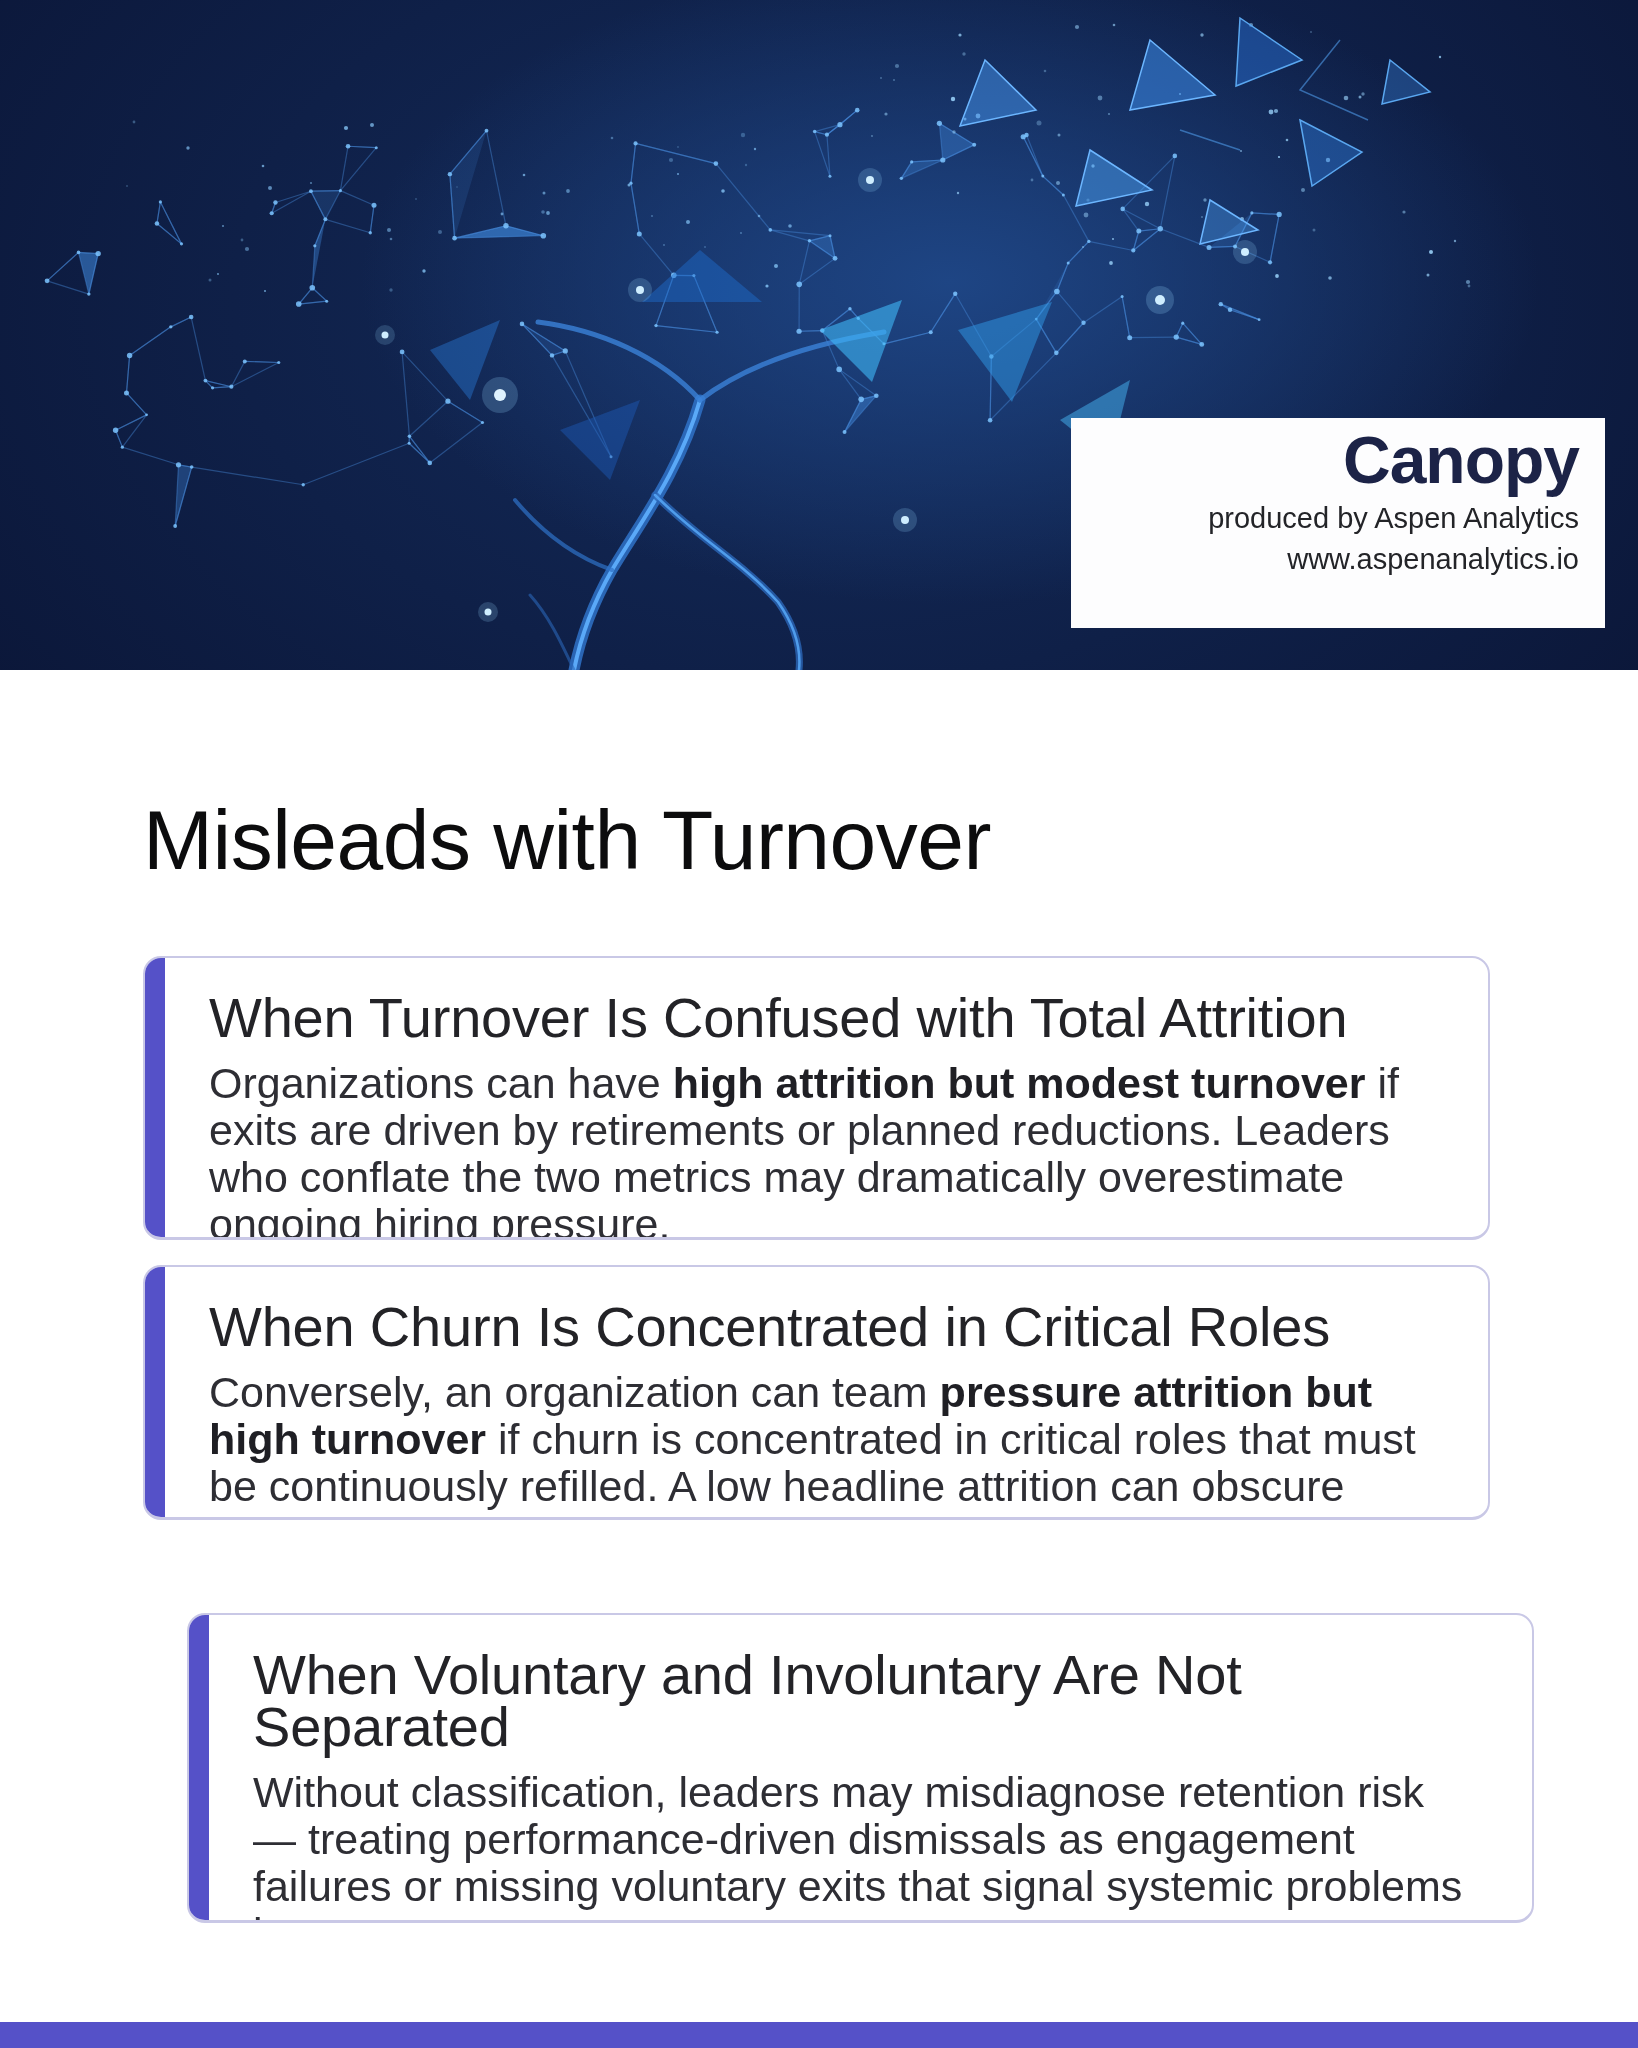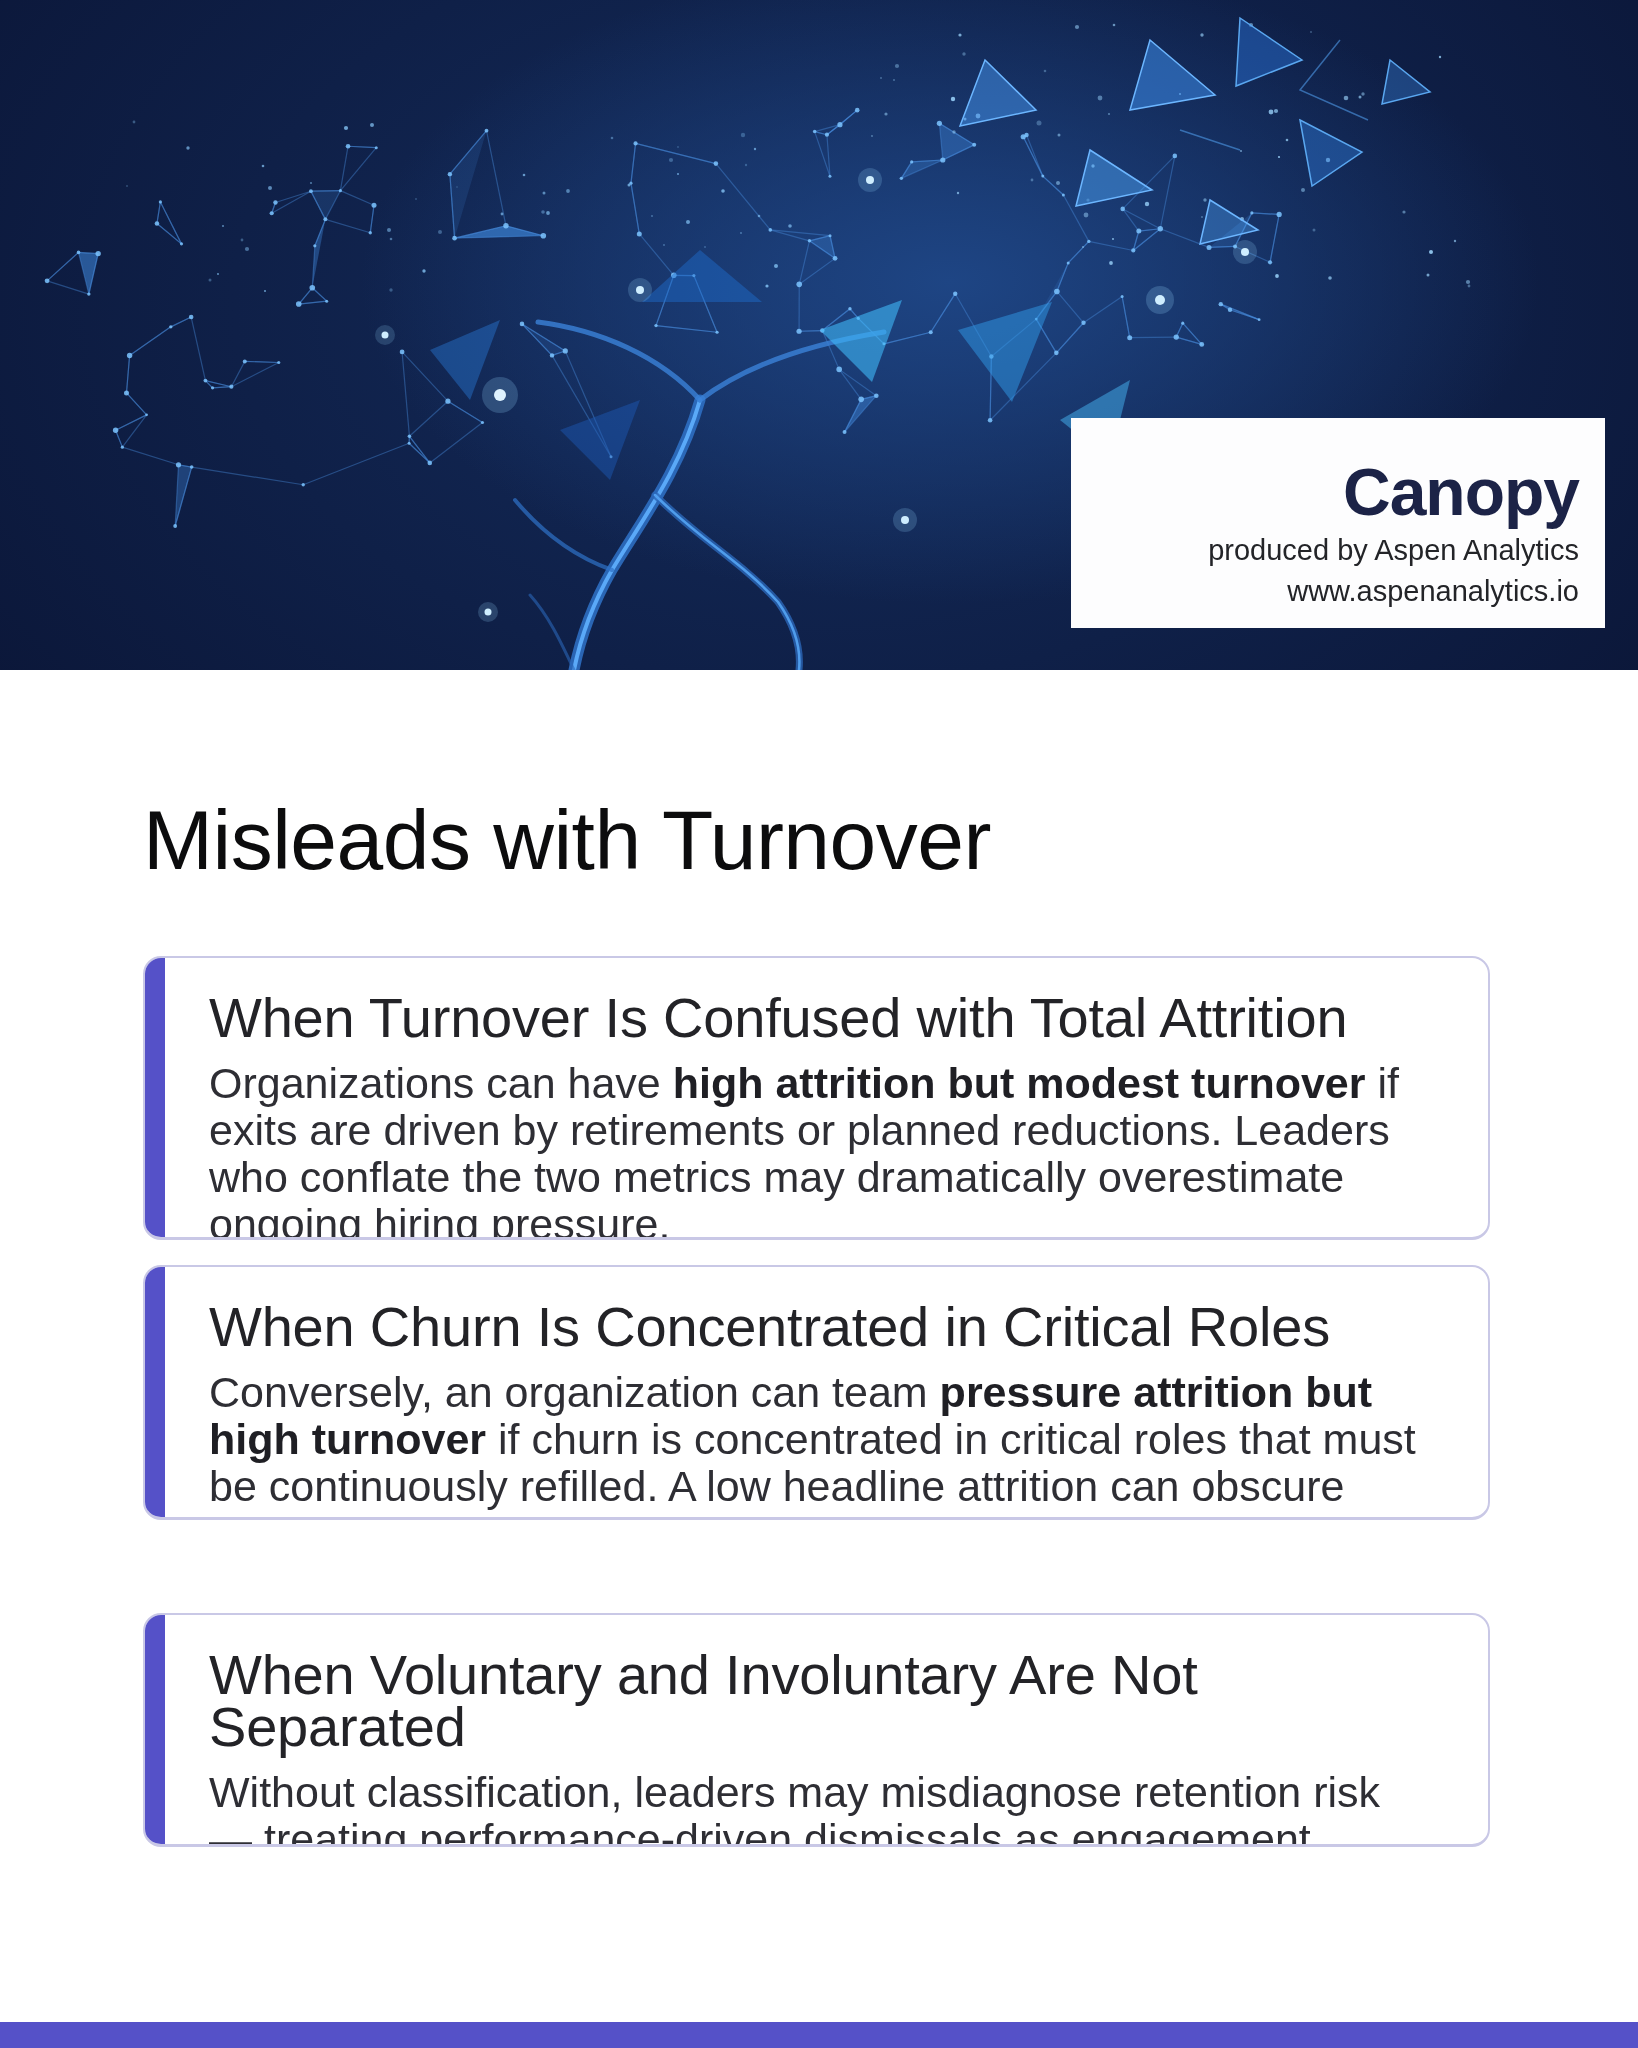--- a/index.html
+++ b/index.html
@@ -25,21 +25,21 @@
     background:
       radial-gradient(950px 520px at 58% 42%, var(--hero-glow) 0%, rgba(30,69,132,0) 62%),
       radial-gradient(1500px 980px at 50% 45%, var(--hero-bg-mid) 0%, var(--hero-bg-dark) 78%);
     overflow:hidden;
   }
   .hero svg{position:absolute;left:0;top:0;display:block;}
   
   .brand-card{
     position:absolute;left:1071px;top:418px;width:534px;height:210px;
     background:#fdfdfe;
-    padding:36px 26px 0 20px;
+    padding:4px 26px 0 20px;
     text-align:right;
   }
   .brand-name{
     font-size:66px;font-weight:700;letter-spacing:-1px;
     color:var(--brand-text-color);line-height:76px;
   }
   .brand-sub{
     font-size:29px;font-weight:400;color:#232428;line-height:41px;
   }
   
@@ -65,21 +65,21 @@
   .card-heading{
     font-size:56px;font-weight:500;letter-spacing:-0.2px;
     color:var(--heading-color);line-height:52px;margin-bottom:16px;
   }
   .card-body{
     font-size:43px;font-weight:400;color:var(--body-color);line-height:47px;
   }
   .card-body b{font-weight:700;color:#1f1f24;}
   #card-1{top:956px;height:284px;}
   #card-2{top:1265px;height:255px;}
-  #card-3{top:1613px;height:234px;}
+  #card-3{top:1613px;height:310px;margin-left:44px;}
   
   .footer-bar{
     position:absolute;left:0;bottom:0;width:1638px;height:26px;
     background:var(--accent);
   }
 </style>
 </head>
 <body>
 
 <div class="hero">

